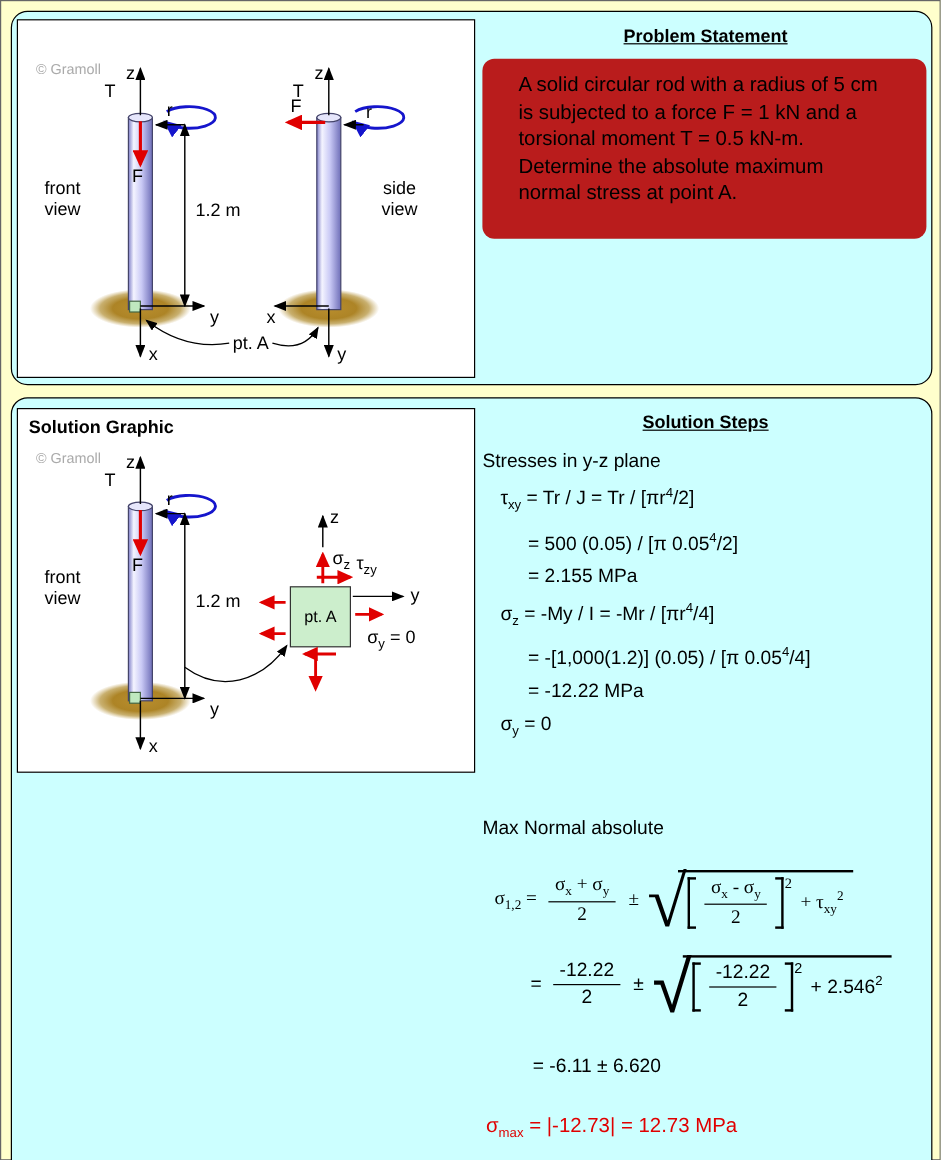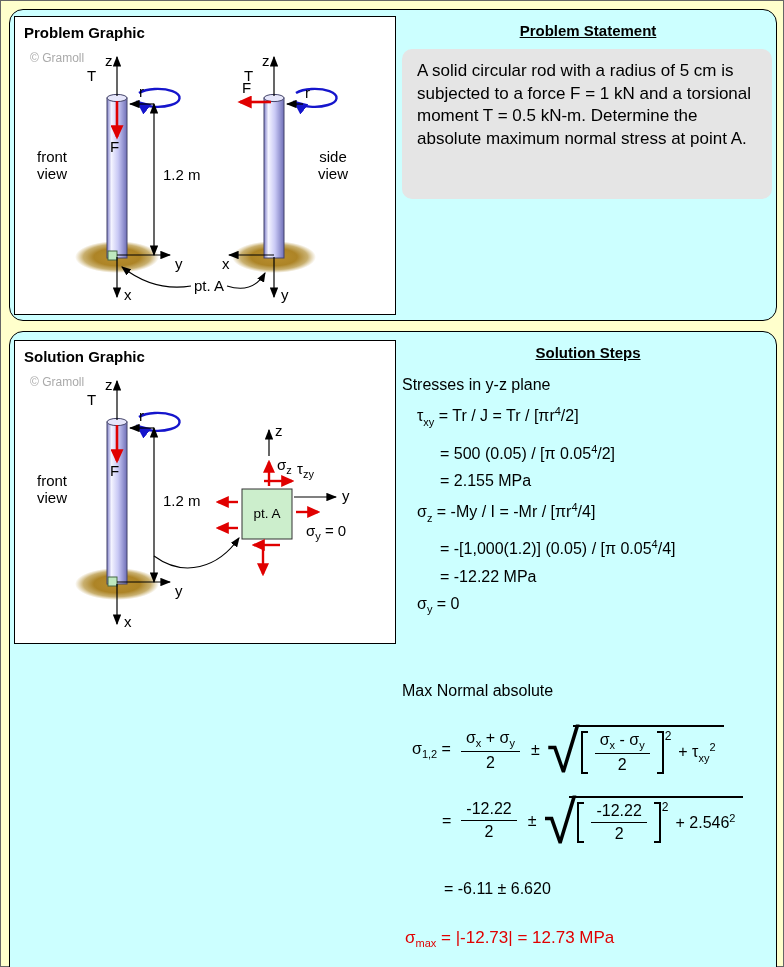--- a/index.html
+++ b/index.html
@@ -13,35 +13,35 @@
 
   .graphic-box { position:absolute; left:4px; background:#FFFFFF; border:1px solid #000; overflow:hidden; }
   .panel-top .graphic-box { top:6px; width:382px; height:299px; }
   .panel-bottom .graphic-box { top:8px; width:382px; height:304px; }
   .graphic-title { font-size:15px; font-weight:bold; padding:7px 0 0 9px; }
   .graphic-box svg { position:absolute; left:1px; top:29px; }
 
   .right-col { position:absolute; left:392px; top:12px; width:372px; }
   .col-title { font-size:15px; font-weight:bold; text-decoration:underline;text-align:center; }
 
-  .statement-box { background:#e5e5e5; border-radius:10px; margin-top:10px; padding:11px 15px;
+  .statement-box { background:#b91c1c; border-radius:10px; margin-top:10px; padding:11px 30px;
                    font-size:17px; line-height:1.33; min-height:150px; width:370px; }
 
   .steps { margin-top:10px; font-size:16px; }
   .line { line-height:27px; white-space:nowrap; }
   .ind1 { margin-left:15px; }
   .ind2 { margin-left:38px; }
   sub { font-size:11px; }
   sup { font-size:11px; }
 
   .subhead { font-size:16px; line-height:28px; }
   .subhead-first { margin-top:54px; }
 
   .formula { display:flex; align-items:center; font-size:16px; white-space:nowrap; }
-  .formula-1 { margin:20px 0 0 10px; }
+  .formula-1 { margin:20px 0 0 10px;font-family:Liberation Serif, serif; }
   .formula-2 { margin:20px 0 0 40px; }
   .f-lhs { margin-right:6px; }
   .frac { display:inline-flex; flex-direction:column; text-align:center; margin:0 4px; }
   .frac .num { padding:0 5px 2px; }
   .frac .den { border-top:1.5px solid #000; padding:2px 5px 0; }
   .pm { margin:0 7px; }
   .sqrt { display:inline-flex; align-items:center; }
   .radical { font-size:60px; line-height:0; margin-right:-7px; transform:translateY(2px); font-weight:300; }
   .radicand { border-top:2px solid #000; display:inline-flex; align-items:center; padding:4px 8px 2px 8px; }
   .brk { align-self:stretch; width:7px; border:2px solid #000; }
@@ -58,21 +58,20 @@
   svg .small { font-size:13.5px; }
 </style>
 </head>
 <body>
 
 <div class="page">
 
   <section class="panel panel-top">
 
     <div class="graphic-box">
-      <div class="graphic-title">Problem Graphic</div>
 
       <svg width="378" height="264" viewBox="0 0 378 264">
         <defs>
           <linearGradient id="rodG1" x1="0" y1="0" x2="1" y2="0">
             <stop offset="0" stop-color="#7E7EC8"></stop>
             <stop offset="0.22" stop-color="#F4F4FF"></stop>
             <stop offset="0.55" stop-color="#C9C9F5"></stop>
             <stop offset="1" stop-color="#6F6FB8"></stop>
           </linearGradient>
           <radialGradient id="blobG1" cx="0.5" cy="0.5" r="0.5">

